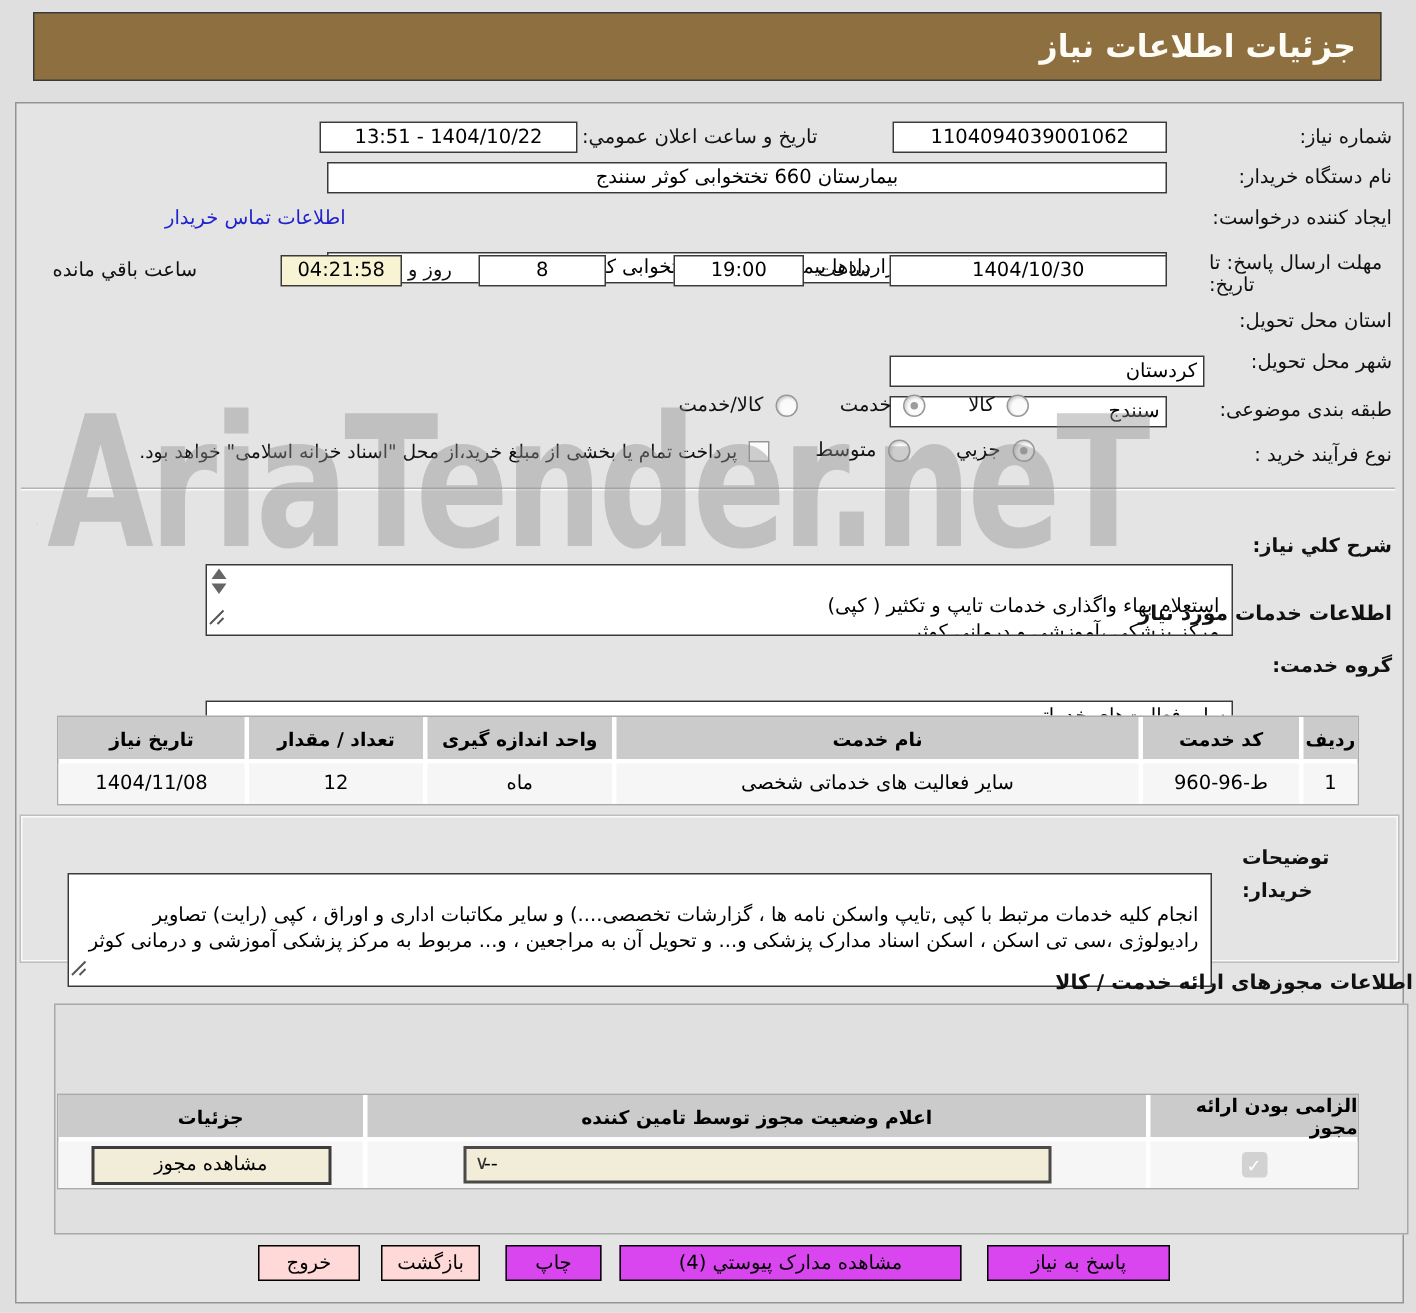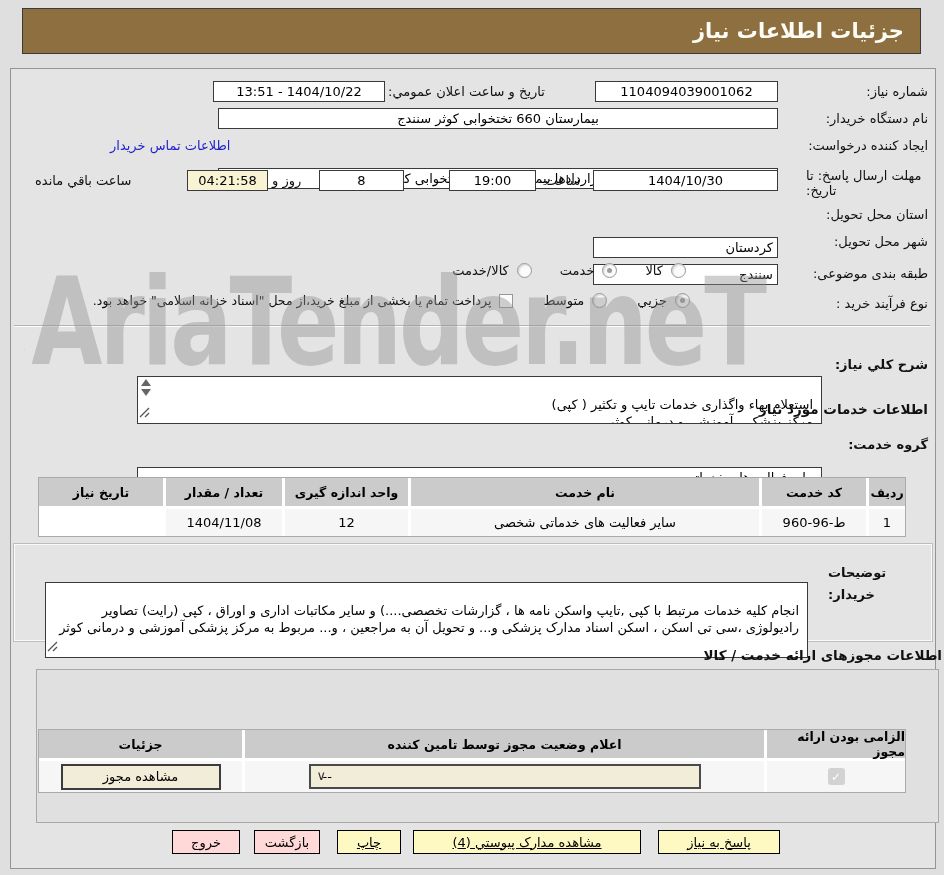--- a/index.html
+++ b/index.html
@@ -40,21 +40,21 @@
   .bigpanel{position:absolute;border:1px solid #a8a8a8;background:#e0e0e0;}
   .ddl{position:relative;width:392px;height:25px;background:#f1edd8;border:2px solid #4a4a4a;box-sizing:border-box;
        font-size:13px;display:flex;align-items:center;justify-content:flex-end;padding:0 12px;}
   .ddl .arr{position:absolute;left:6px;top:2px;font-size:13px;color:#333;}
   .creambtn{width:160px;height:26px;background:#f1edd8;border:2px solid #3c3c3c;box-sizing:border-box;font-size:13px;
             font-family:"DejaVu Sans",sans-serif;display:flex;align-items:center;justify-content:center;cursor:pointer;}
   .ckd{width:17px;height:17px;background:#d2d2d2;border-radius:3px;color:#fff;font-size:12px;font-weight:bold;
        display:flex;align-items:center;justify-content:center;}
   .btn{position:absolute;height:24px;border:1px solid #000;box-sizing:border-box;font-size:13px;font-family:"DejaVu Sans",sans-serif;
        display:flex;align-items:center;justify-content:center;cursor:pointer;}
-  .mint{background:#fef9c3;text-decoration:underline;}
+  .mint{background:#d946ef;}
   .pink{background:#ffd8d8;}
   .wm{position:absolute;top:252px;left:24px;width:740px;height:200px;pointer-events:none;z-index:50;direction:ltr;display:flex;}
   .wmtext{font-size:92px;font-weight:bold;color:#8f8f8f;opacity:.42;letter-spacing:-3px;transform:scaleY(1.32);transform-origin:top;
           margin-left:6px;white-space:nowrap;}
 </style>
 </head>
 <body>
 
 <div class="page">
 
@@ -77,21 +77,21 @@
   <div class="lbl" style="top:168px;right:16px;width:122px;">مهلت ارسال پاسخ: تا تاریخ:</div>
   <div class="field center" style="top:170px;left:593px;width:185px;">1404/10/30</div>
   <div class="lbl" style="top:173px;left:545px;width:42px;">ساعت</div>
   <div class="field center" style="top:170px;left:449px;width:87px;">19:00</div>
   <div class="field center" style="top:170px;left:319px;width:85px;">8</div>
   <div class="lbl" style="top:173px;left:272px;width:42px;">روز و</div>
   <div class="field center yellow" style="top:170px;left:187px;width:81px;">04:21:58</div>
   <div class="lbl" style="top:173px;left:35px;width:146px;text-align:left;">ساعت باقي مانده</div>
 
   <div class="lbl" style="top:207px;right:16px;">استان محل تحویل:</div>
-  <div class="field rightal" style="top:204px;left:593px;width:185px;">کردستان</div>
+  <div class="field rightal" style="top:204px;left:593px;width:210px;">کردستان</div>
   <div class="lbl" style="top:234px;right:16px;">شهر محل تحویل:</div>
   <div class="field rightal" style="top:231px;left:593px;width:185px;">سنندج</div>
 
   <div class="lbl" style="top:266px;right:16px;">طبقه بندی موضوعی:</div>
   <div class="radgrp" style="top:263px;left:386px;width:300px;gap:8px;">
     <span class="radio"></span>
     <span style="margin-left:20px;">کالا</span>
     <span class="radio sel"></span>
     <span style="margin-left:20px;">خدمت</span>
     <span class="radio"></span>
@@ -130,20 +130,21 @@
   <div class="grid g1" style="top:477px;right:38px;">
     <div class="th">ردیف</div>
     <div class="th">کد خدمت</div>
     <div class="th">نام خدمت</div>
     <div class="th">واحد اندازه گیری</div>
     <div class="th">تعداد / مقدار</div>
     <div class="th">تاریخ نیاز</div>
     <div class="td">1</div>
     <div class="td">ط-96-960</div>
     <div class="td">سایر فعالیت های خدماتی شخصی</div>
+    <div class="td">ماه</div>
     <div class="td">12</div>
     <div class="td">1404/11/08</div>
   </div>
 
   <div class="notesbox" style="top:543px;height:97px;"></div>
   <div class="lbl b" style="top:562px;right:34px;width:82px;line-height:22px;">توضیحات خریدار:</div>
   <div class="tarea rightal" style="top:549px;left:45px;width:763px;height:76px;padding-left:8px;">
     <span>انجام کلیه خدمات مرتبط با کپی ,تایپ واسکن نامه ها ، گزارشات تخصصی....)  و سایر مکاتبات اداری و اوراق ، کپی (رایت) تصاویر رادیولوژی ،سی تی اسکن ، اسکن اسناد مدارک پزشکی و... و تحویل آن به مراجعین ، و...  مربوط به مرکز پزشکی آموزشی و درمانی کوثر</span>
     <span class="rsz">
       <svg width="11" height="11">

